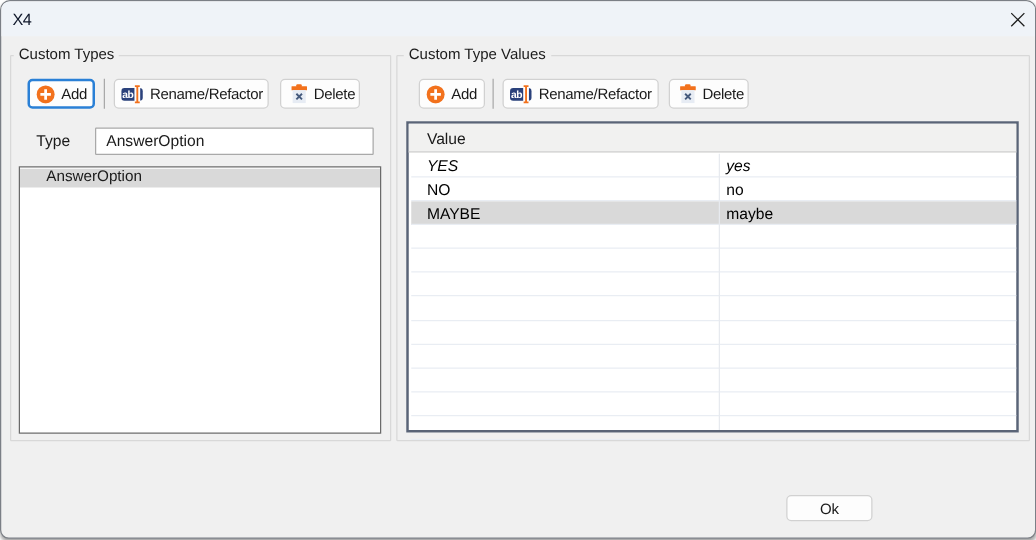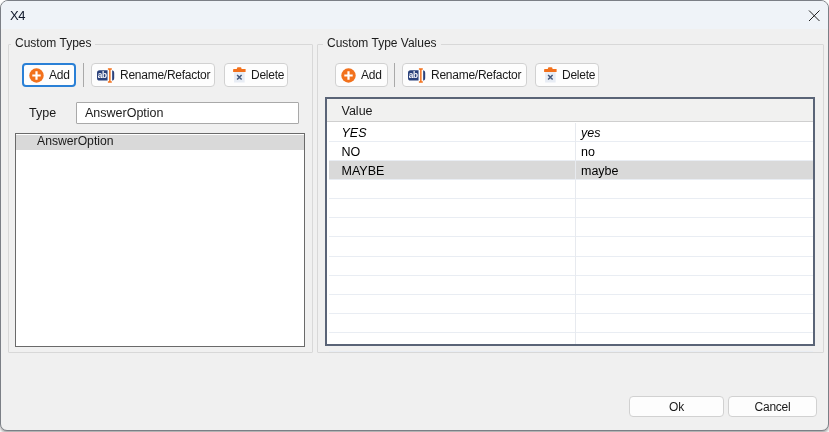--- a/index.html
+++ b/index.html
@@ -177,15 +177,14 @@
     <div class="trow" style="top:119.75px;"></div>
     <div class="trow" style="top:138.9px;"></div>
     <div class="trow" style="top:158.05px;"></div>
     <div class="trow" style="top:177.2px;"></div>
     <div class="trow" style="top:196.35px;"></div>
     <div class="trow" style="top:215.5px;"></div>
     <div class="trow" style="top:234.65px;"></div>
     <div id="coldiv"></div>
   </div>
 
-  <div class="btn" id="b-ok" style="left:628px; top:395px; width:95px; height:21px; justify-content:center;">Ok</div>
-  <div class="btn" id="b-cancel" style="left:727px; top:395px; width:89px; height:21px; justify-content:center;">Cancel</div>
+  <div class="btn" id="b-ok" style="left:628px; top:395px; width:69px; height:21px; justify-content:center;">Ok</div>
 </div>
 
 </body></html>

